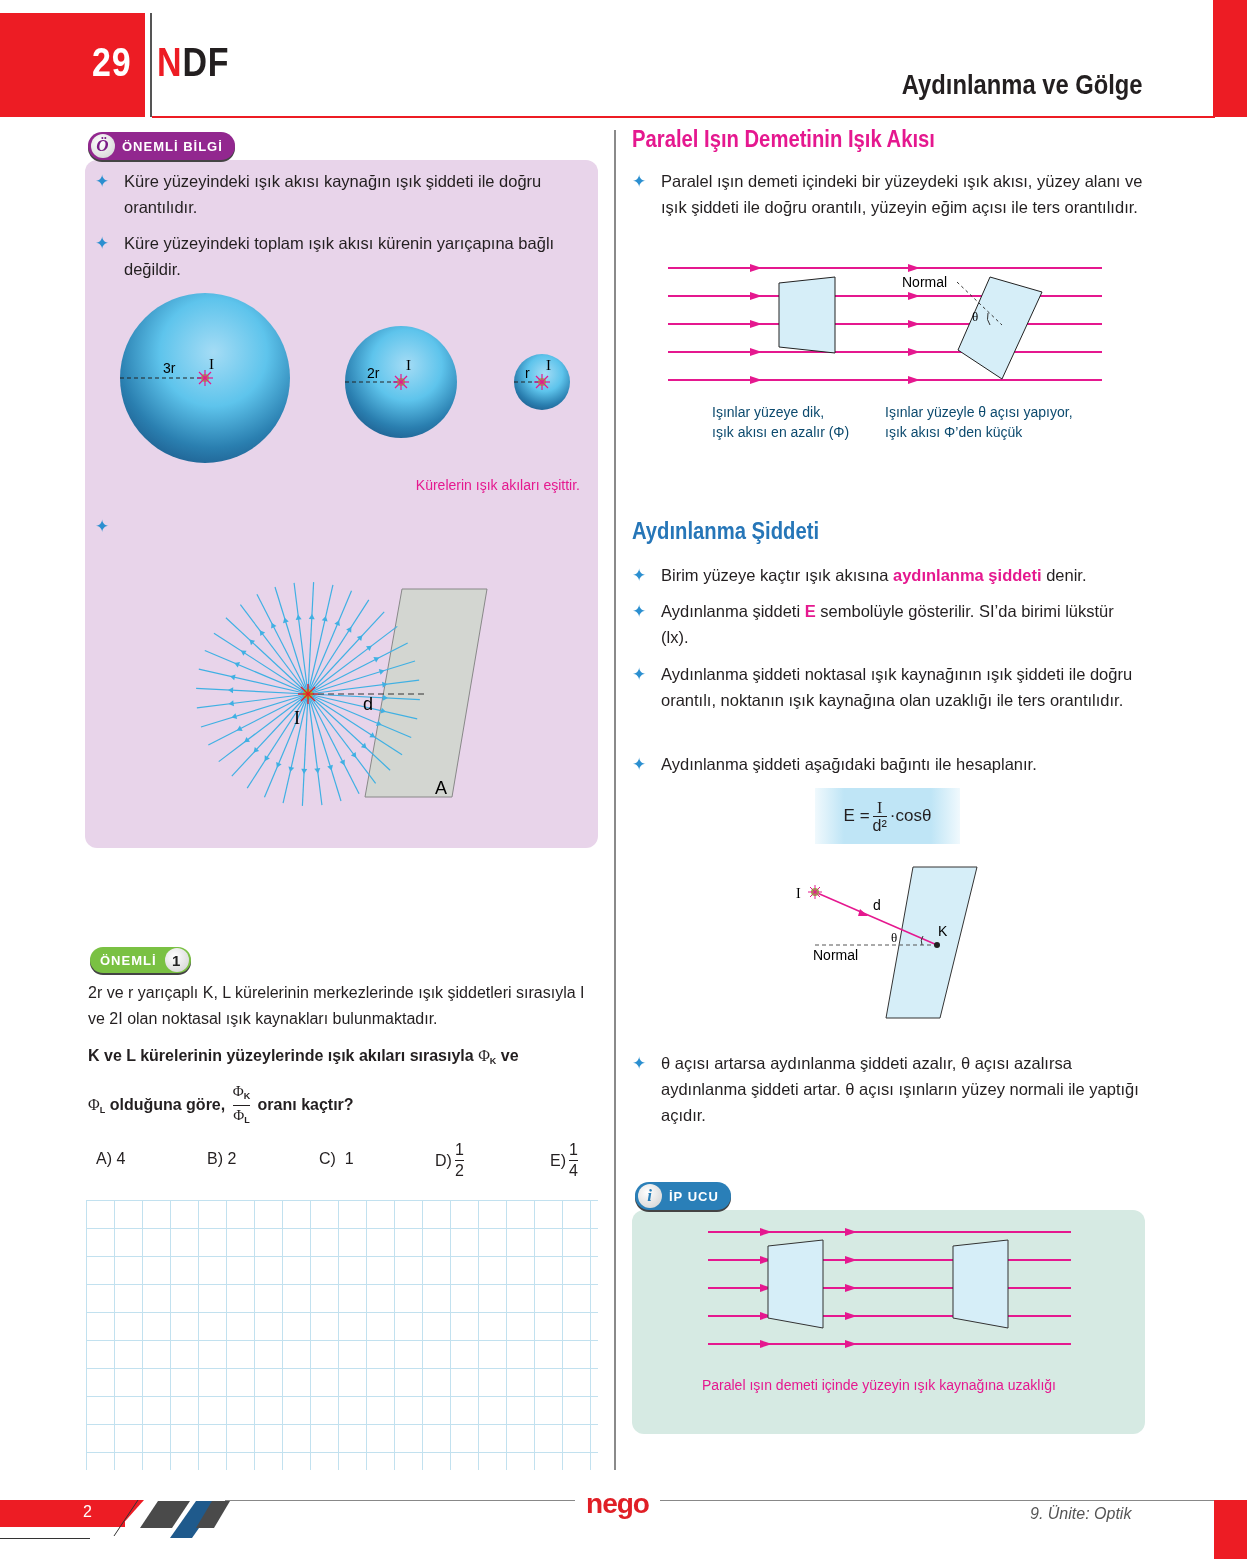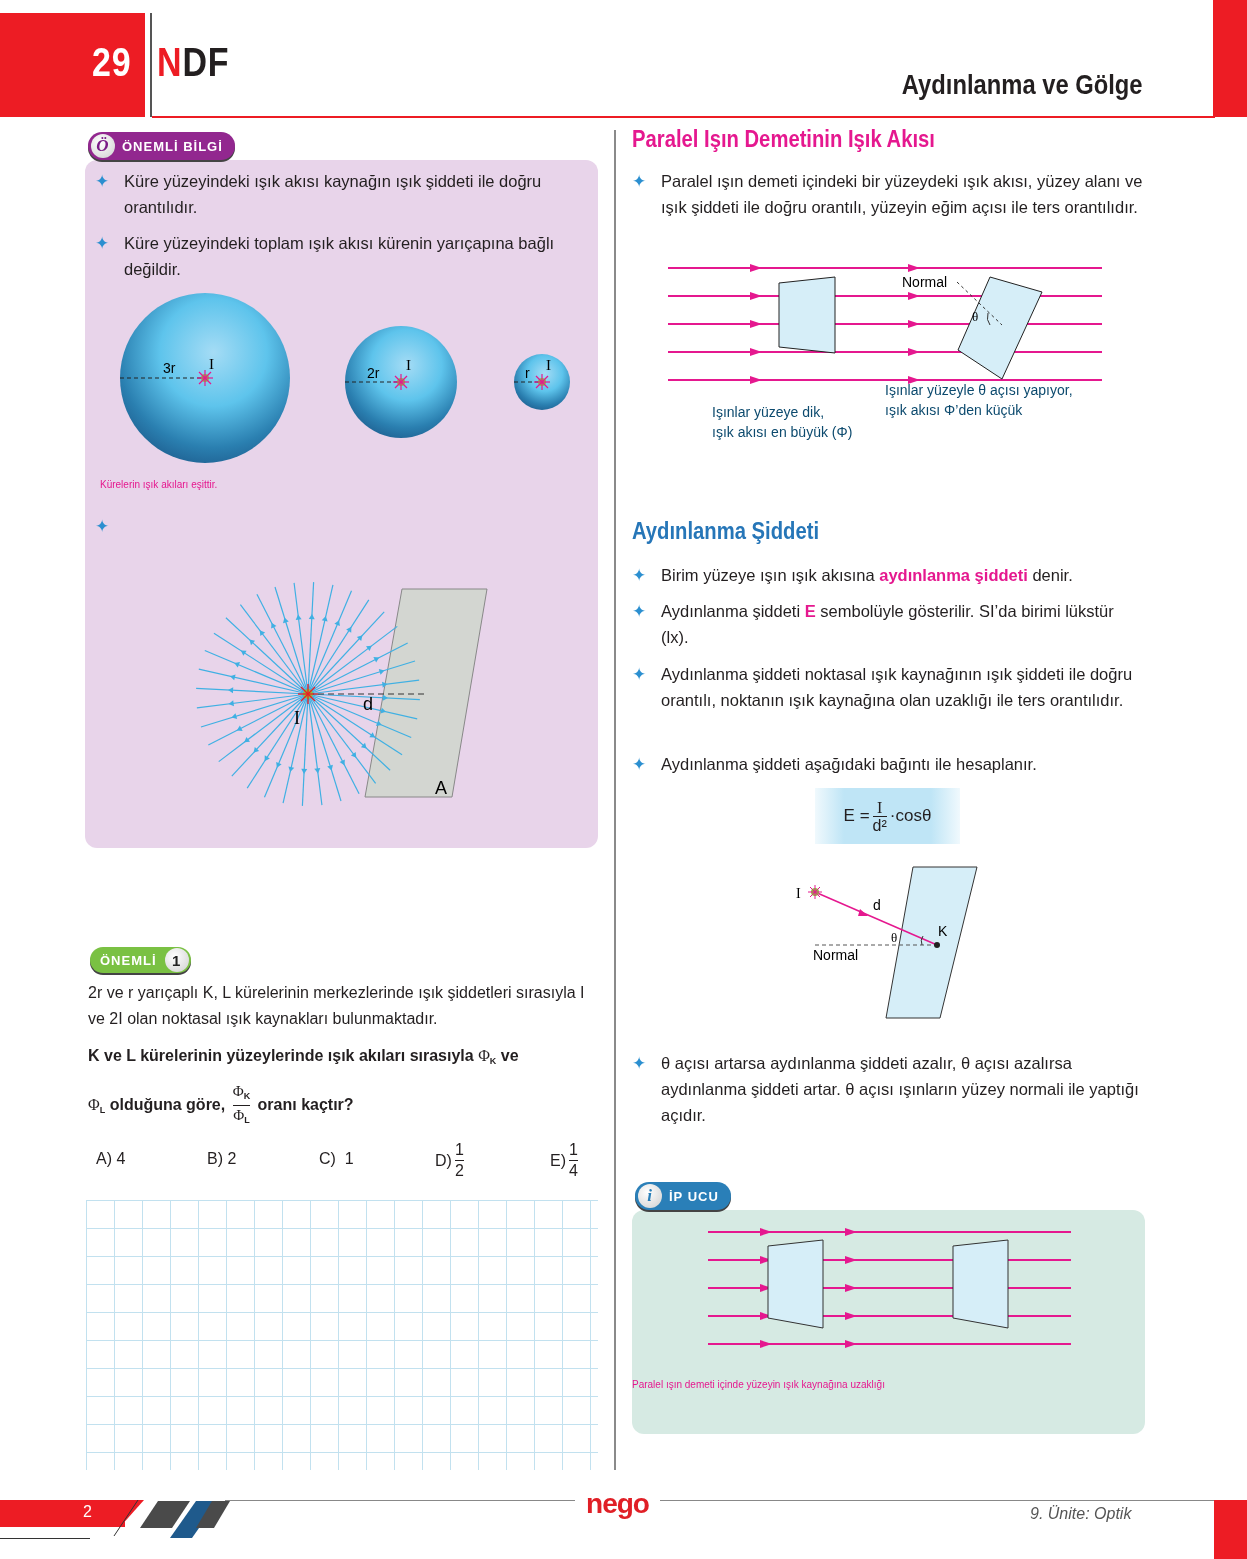--- a/index.html
+++ b/index.html
@@ -36,21 +36,21 @@
   
   .bul { position: absolute; font-size: 16.5px; line-height: 26px; color: #231f20; }
   .bul .star { position: absolute; left: -29px; top: 1px; color: #2b8fd0; font-size: 17px; }
   .pink { color: #e5188f; font-weight: bold; }
 
   .sec-title { font-size: 23px; font-weight: bold; transform: scaleX(0.88); transform-origin: left; }
   .sec-pink { color: #e5188f; }
   .sec-blue { color: #2676b8; }
 
   .cap { font-size: 14px; color: #0c4a6e; text-align: left; line-height: 20px; }
-  .cap-pink { color: #e5188f; font-size: 10px; text-align: left; line-height: 30px; }
+  .cap-pink { color: #e5188f; font-size: 14px; text-align: right; line-height: 30px; }
 
   .q-text { font-size: 16px; line-height: 26px; }
   .q-bold { font-weight: bold; }
   .frac { display: inline-flex; flex-direction: column; align-items: center; vertical-align: middle; line-height: 17px; font-size: 15px; margin: 0 3px; }
   .frac .bar { width: 100%; height: 1px; background: #231f20; }
   .sub { font-size: 9px; vertical-align: -3px; font-weight: bold; }
   .phi { font-family: "Liberation Serif", serif; font-weight: normal; }
 
   .opt { position: absolute; top: 1150px; font-size: 16px; display: flex; align-items: center; }
 
@@ -314,32 +314,32 @@
     </g>
   <polygon points="119,28 175,22 175,98 119,92" fill="#d6eef8" stroke="#222" stroke-width="1"></polygon>
   <polygon points="330,22 382,37 342,124 298,95" fill="#d6eef8" stroke="#222" stroke-width="1"></polygon>
   <line x1="297" y1="27" x2="342" y2="70" stroke="#333" stroke-dasharray="3,3"></line>
   <path d="M 330 70 Q 326 65 328 58" stroke="#333" fill="none"></path>
   <text x="242" y="32" font-size="14" font-family="Liberation Sans">Normal</text>
   <text x="312" y="66" font-size="13" font-family="Liberation Serif">θ</text>
 </svg>
 <div class="abs cap" style="left:712px; top:402px; width:175px;">
   <div>Işınlar yüzeye dik,</div>
-  <div>ışık akısı en büyük (Φ)</div>
-</div>
-<div class="abs cap" style="left:885px; top:380px; width:230px;">
+  <div>ışık akısı en azalır (Φ)</div>
+</div>
+<div class="abs cap" style="left:885px; top:402px; width:230px;">
   <div>Işınlar yüzeyle θ açısı yapıyor,</div>
   <div>ışık akısı Φ’den küçük</div>
 </div>
 
 <div class="abs sec-title sec-blue" style="left:632px; top:518px;">Aydınlanma Şiddeti</div>
 
 <div class="bul" style="left:661px; top:562px; width:484px;">
   <span class="star">✦</span>
-  <span>Birim yüzeye ışın ışık akısına</span>
+  <span>Birim yüzeye kaçtır ışık akısına</span>
   <span class="pink">aydınlanma şiddeti</span>
   <span>denir.</span>
 </div>
 <div class="bul" style="left:661px; top:598px; width:484px;">
   <span class="star">✦</span>
   <span>Aydınlanma şiddeti</span>
   <span class="pink">E</span>
   <span>sembolüyle gösterilir. SI’da birimi lükstür (lx).</span>
 </div>
 <div class="bul" style="left:661px; top:661px; width:484px;">

